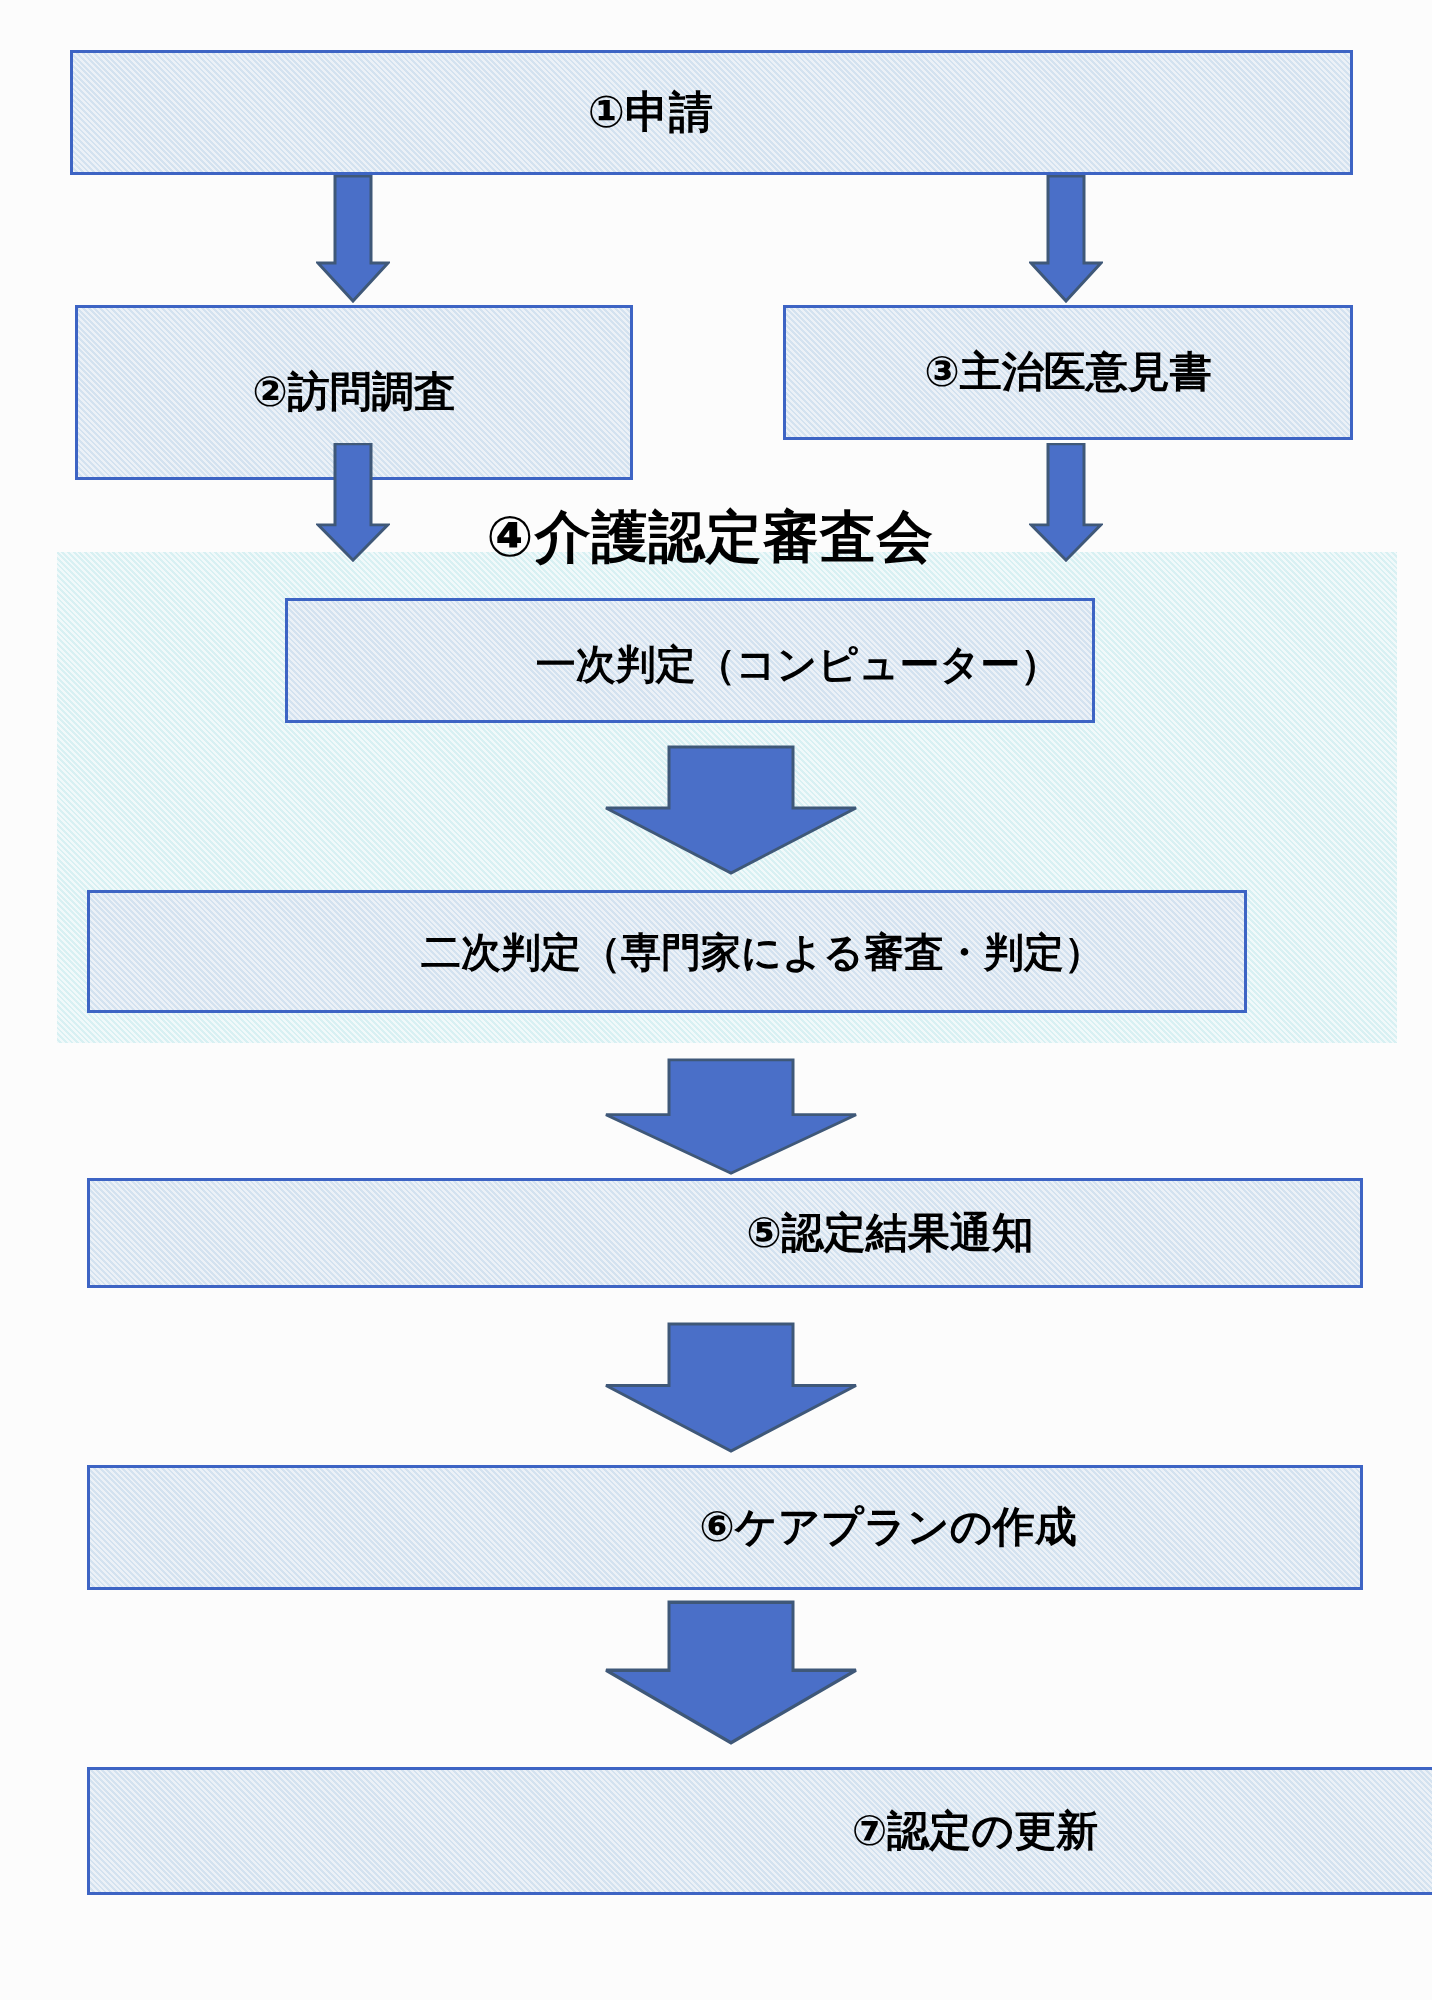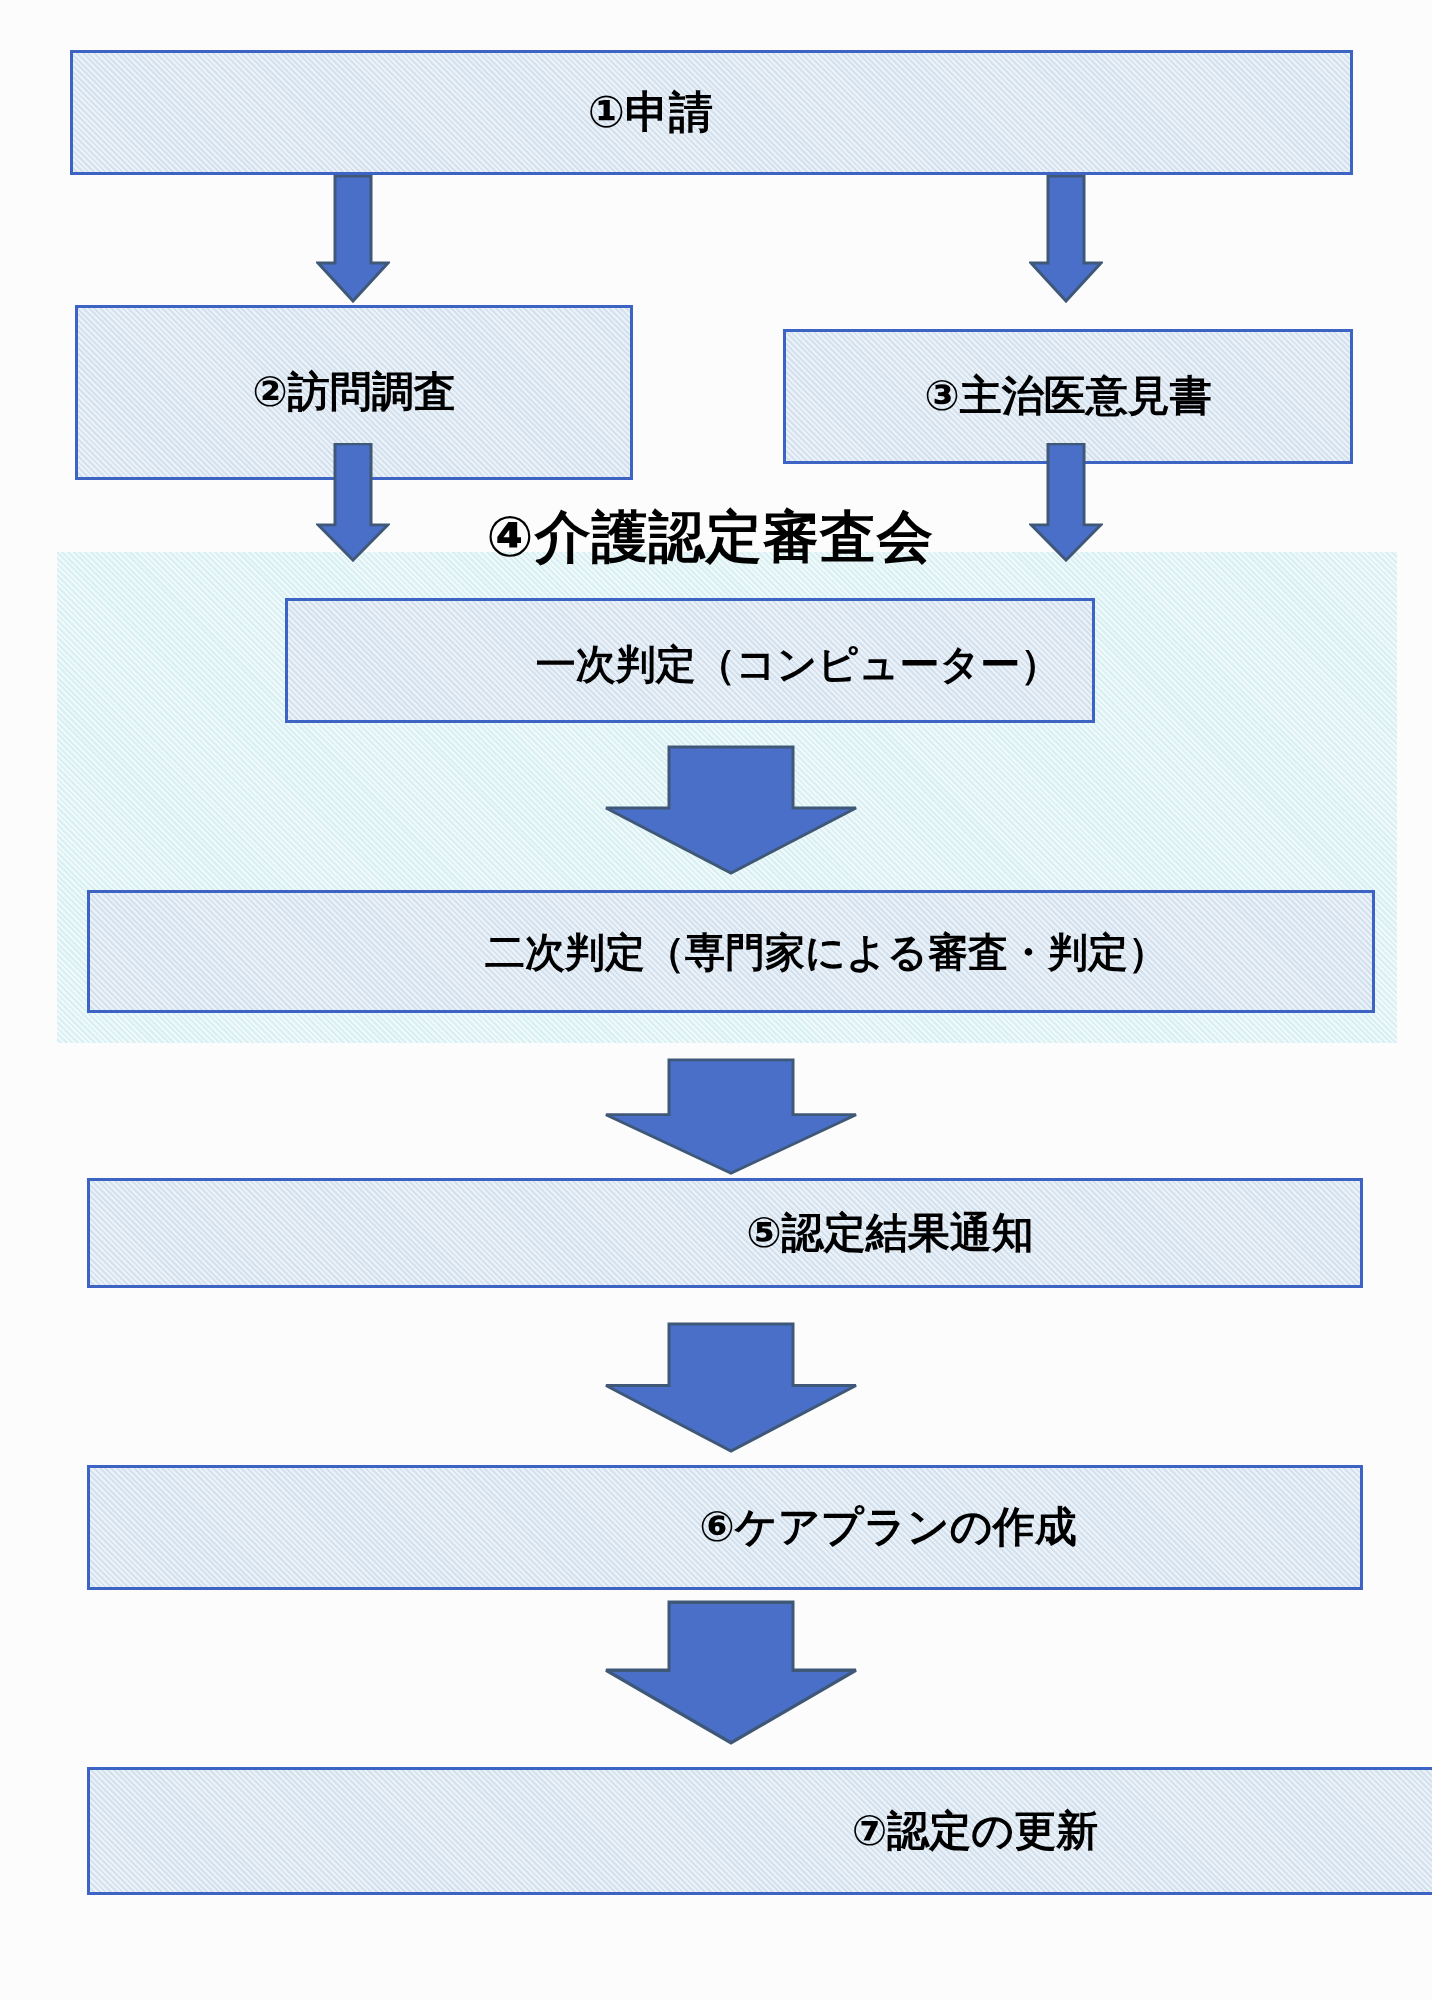--- a/index.html
+++ b/index.html
@@ -64,21 +64,21 @@
 </svg>
 
 <svg class="abs arrow-svg" style="left:1029px;top:175px;" width="74" height="128" viewBox="0 0 74 128" preserveAspectRatio="none">
   <polygon points="19,1 55,1 55,88 72,88 37,126 2,88 19,88" fill="var(--arrow-fill)" stroke="var(--arrow-stroke)" stroke-width="3" stroke-linejoin="miter"></polygon>
 </svg>
 
 <div class="abs flowbox fs42" style="left:75px;top:305px;width:558px;height:175px;">
   <span class="lbl">②訪問調査</span>
 </div>
 
-<div class="abs flowbox fs42" style="left:783px;top:305px;width:570px;height:135px;margin-top:24px;">
+<div class="abs flowbox fs42" style="left:783px;top:305px;width:570px;height:135px;">
   <span class="lbl">③主治医意見書</span>
 </div>
 
 <svg class="abs arrow-svg" style="left:316px;top:443px;" width="74" height="119" viewBox="0 0 74 128" preserveAspectRatio="none">
   <polygon points="19,1 55,1 55,88 72,88 37,126 2,88 19,88" fill="var(--arrow-fill)" stroke="var(--arrow-stroke)" stroke-width="3" stroke-linejoin="miter"></polygon>
 </svg>
 
 <svg class="abs arrow-svg" style="left:1029px;top:443px;" width="74" height="119" viewBox="0 0 74 128" preserveAspectRatio="none">
   <polygon points="19,1 55,1 55,88 72,88 37,126 2,88 19,88" fill="var(--arrow-fill)" stroke="var(--arrow-stroke)" stroke-width="3" stroke-linejoin="miter"></polygon>
 </svg>
@@ -86,21 +86,21 @@
 <div class="abs committee-title" style="left:0;top:500px;">④介護認定審査会</div>
 
 <div class="abs flowbox fs40" style="left:285px;top:598px;width:810px;height:125px;">
   <span class="lbl" style="left:108px;margin-top:6px;">一次判定（コンピューター）</span>
 </div>
 
 <svg class="abs arrow-svg" style="left:603px;top:745px;" width="256" height="130" viewBox="0 0 256 130" preserveAspectRatio="none">
   <polygon points="66,2 190,2 190,63 253,63 128,128 3,63 66,63" fill="var(--arrow-fill)" stroke="var(--arrow-stroke)" stroke-width="3" stroke-linejoin="miter"></polygon>
 </svg>
 
-<div class="abs flowbox fs40" style="left:87px;top:890px;width:1288px;height:123px;padding-left:27px;">
+<div class="abs flowbox fs40" style="left:87px;top:890px;width:1160px;height:123px;padding-left:27px;">
   <span class="lbl" style="left:82px;">二次判定（専門家による審査・判定）</span>
 </div>
 
 <svg class="abs arrow-svg" style="left:603px;top:1058px;" width="256" height="117" viewBox="0 0 256 130" preserveAspectRatio="none">
   <polygon points="66,2 190,2 190,63 253,63 128,128 3,63 66,63" fill="var(--arrow-fill)" stroke="var(--arrow-stroke)" stroke-width="3" stroke-linejoin="miter"></polygon>
 </svg>
 
 <div class="abs flowbox fs42" style="left:87px;top:1178px;width:1276px;height:110px;">
   <span class="lbl" style="left:165px;">⑤認定結果通知</span>
 </div>

